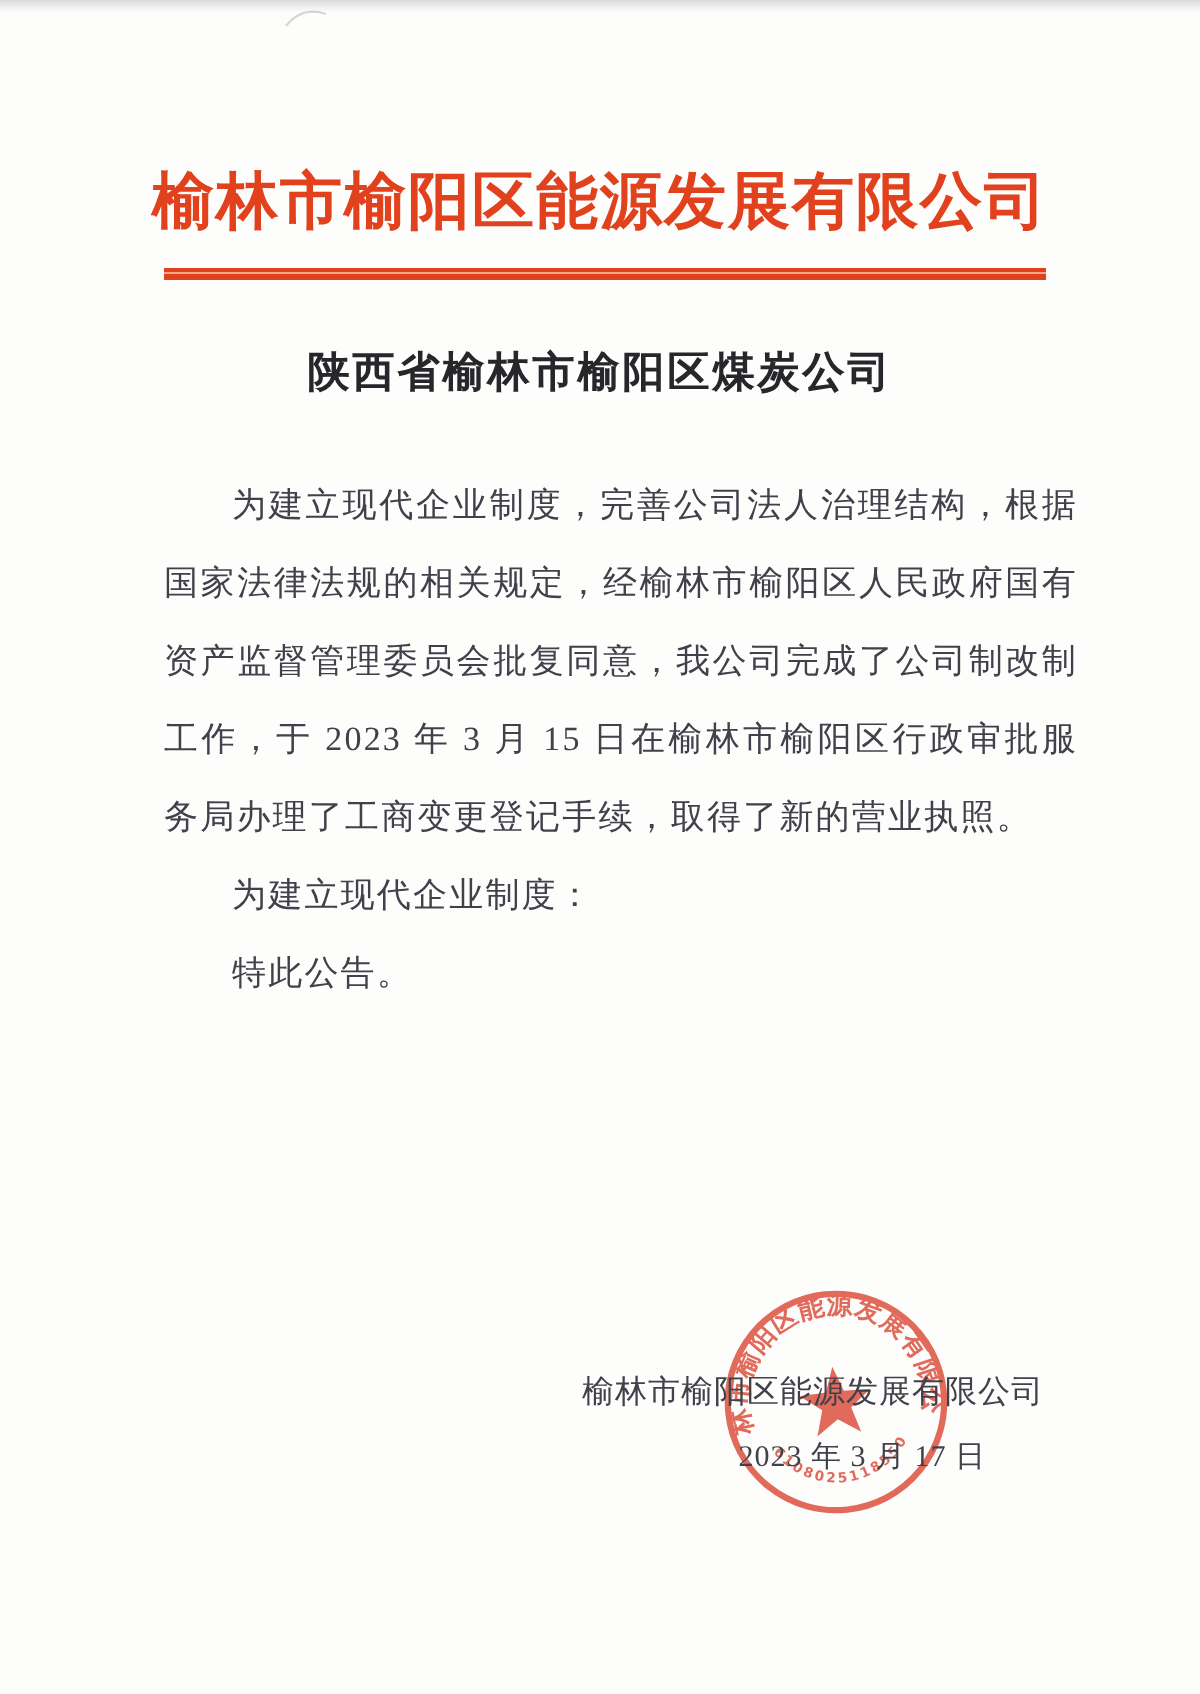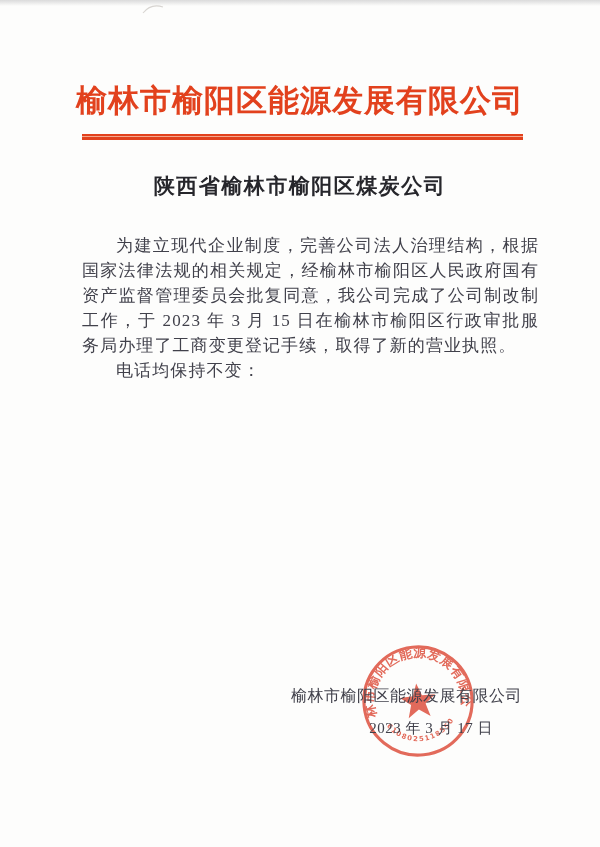--- a/index.html
+++ b/index.html
@@ -49,21 +49,21 @@
   }
   .doc-title {
     position: absolute; top: 172px; left: 0; width: 100%;
     text-align: center;
     font-size: 21px; font-weight: bold;
     letter-spacing: 1.5px;
     color: var(--title-ink);
   }
   .doc-body {
     position: absolute; top: 233px; left: 82px; width: 457px;
-    font-size: 17px; line-height: 25px;
+    font-size: 17px; line-height: 39px;
     letter-spacing: 1.1px;
     text-align: justify;
     color: var(--body-ink);
   }
   .doc-body p { margin: 0; text-indent: 2em; }
   .sig-company {
     position: absolute; top: 686px; right: 78px;
     font-size: 16px; letter-spacing: .5px;
     color: var(--body-ink);
     white-space: nowrap;
@@ -110,21 +110,22 @@
   </svg>
 
   <div class="letterhead">榆林市榆阳区能源发展有限公司</div>
 
   <div class="red-rule"></div>
 
   <div class="doc-title">陕西省榆林市榆阳区煤炭公司</div>
 
   <div class="doc-body">
     <p>为建立现代企业制度，完善公司法人治理结构，根据国家法律法规的相关规定，经榆林市榆阳区人民政府国有资产监督管理委员会批复同意，我公司完成了公司制改制工作，于 2023 年 3 月 15 日在榆林市榆阳区行政审批服务局办理了工商变更登记手续，取得了新的营业执照。</p>
-    <p>电话均保持不变：</p>
+    <p>为建立现代企业制度：</p>
+    <p>特此公告。</p>
   </div>
 
   <div class="seal">
     <svg viewBox="0 0 120 120" width="118" height="118">
       <defs>
         <path id="seal-arc-top" d="M 17.7 75.4 A 45 45 0 1 1 102.3 75.4" fill="none"></path>
         <path id="seal-arc-bottom" d="M 23.5 78.6 A 41 41 0 0 0 96.5 78.6" fill="none"></path>
       </defs>
       <circle class="seal-ring" cx="60" cy="60" r="55"></circle>
       <polygon class="seal-star" points="60,42 64.6,54.7 78.1,55.1 67.4,63.4 71.2,76.4 60,68.8 48.8,76.4 52.6,63.4 41.9,55.1 55.4,54.7"></polygon>

